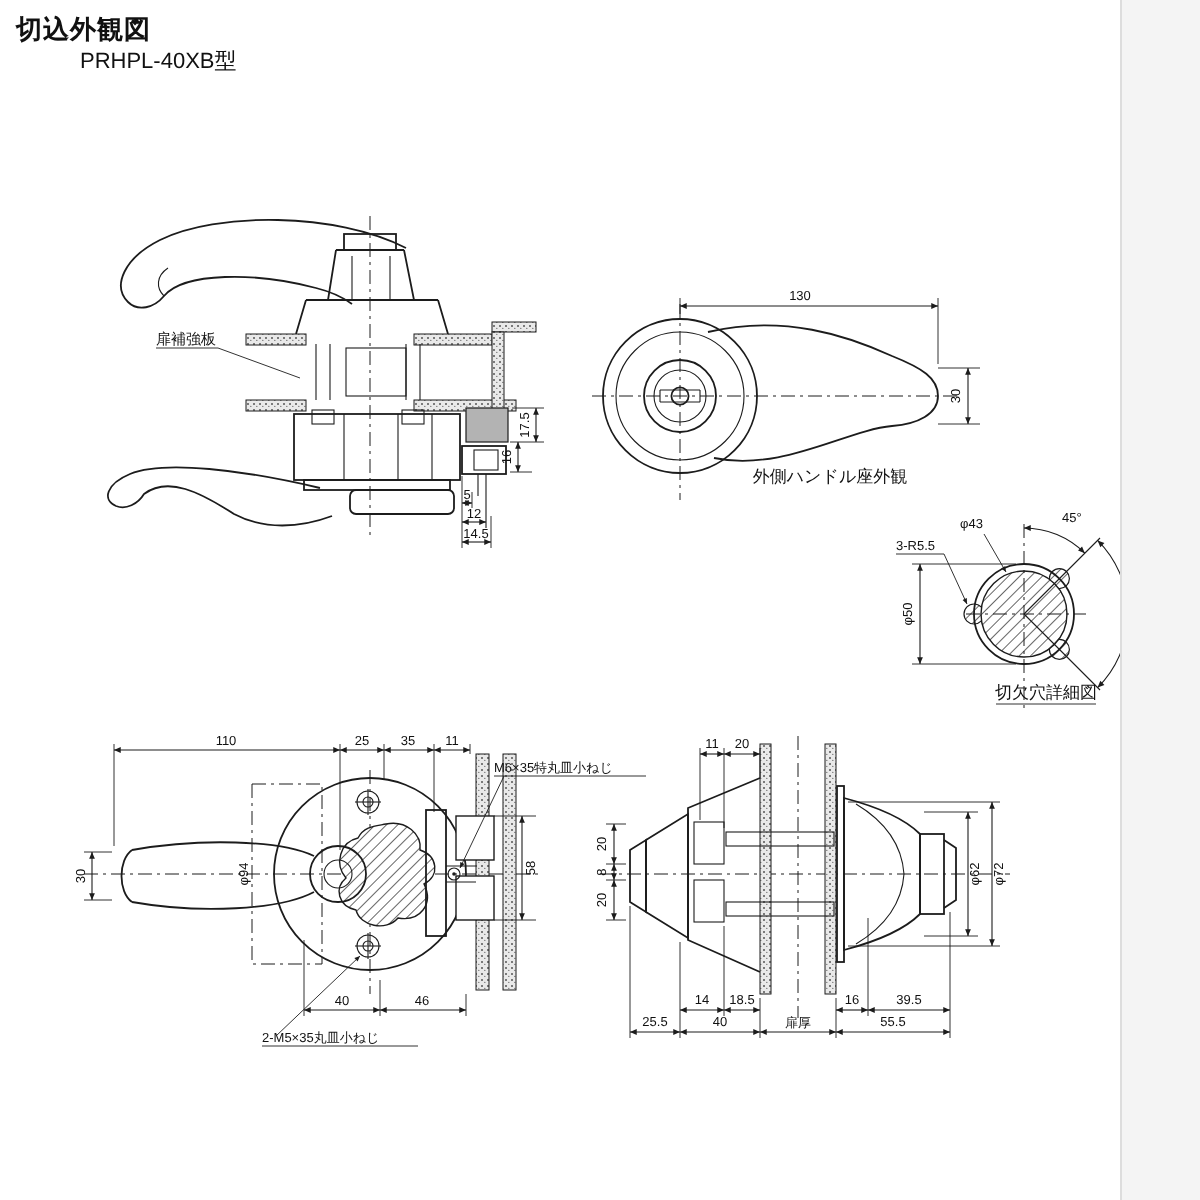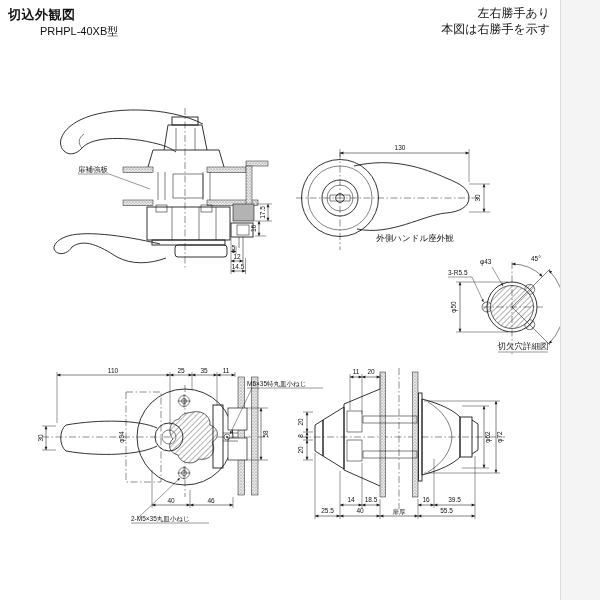--- a/index.html
+++ b/index.html
@@ -23,24 +23,20 @@
 </style>
 </head>
 <body>
 
 <div class="sheet">
 
   <div class="hdr-left">
     <div class="t1">切込外観図</div>
     <div class="t2">PRHPL-40XB型</div>
   </div>
-  <div class="hdr-right">
-    <div>左右勝手あり</div>
-    <div>本図は右勝手を示す</div>
-  </div>
 
   <svg width="600" height="600" viewBox="0 0 600 600">
     <defs>
       <pattern id="hatch" width="4" height="4" patternUnits="userSpaceOnUse" patternTransform="rotate(45)">
         <rect width="4" height="4" fill="#ffffff"></rect>
         <line x1="0" y1="0" x2="0" y2="4" stroke="#666" stroke-width="1"></line>
       </pattern>
       <pattern id="stip" width="3" height="3" patternUnits="userSpaceOnUse">
         <rect width="3" height="3" fill="#e9e9e9"></rect>
         <circle cx="1" cy="1" r=".5" fill="#555"></circle>

